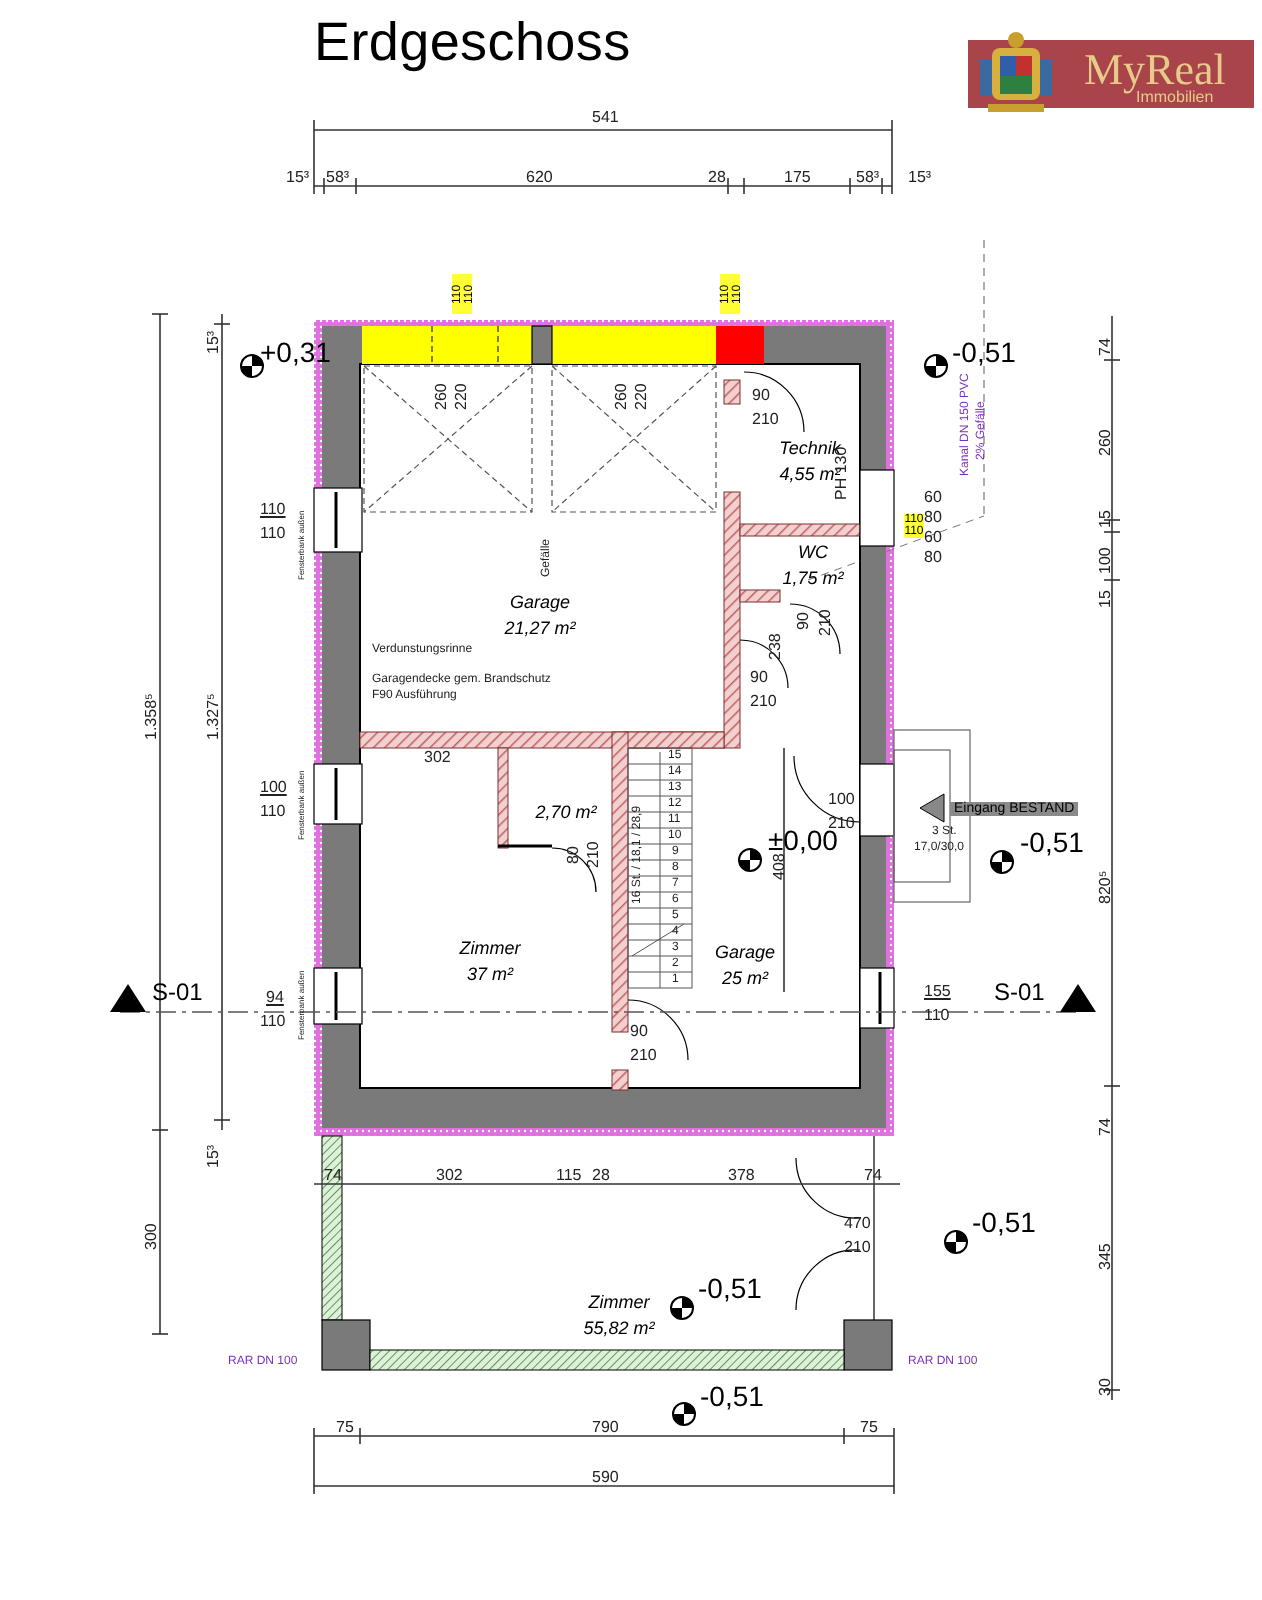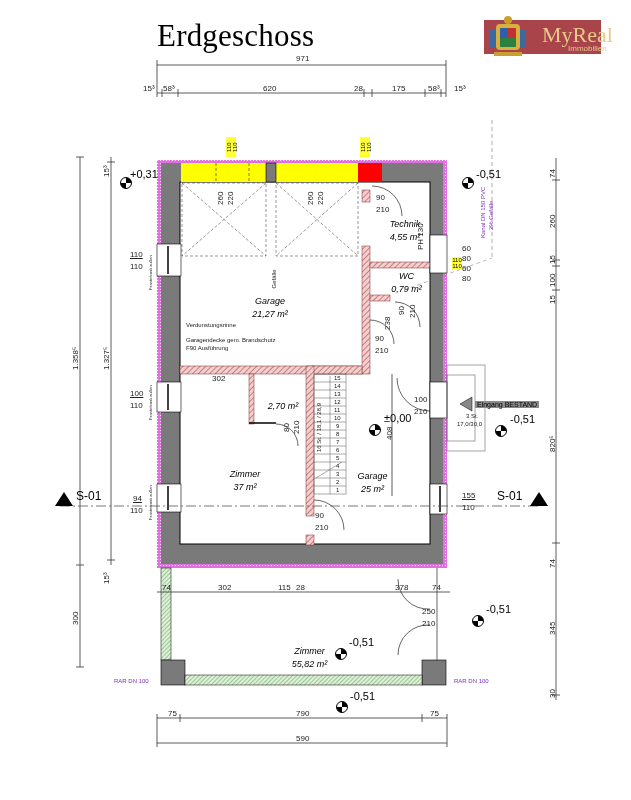--- a/index.html
+++ b/index.html
@@ -1,29 +1,29 @@
 <!DOCTYPE html>
 <html><head>
 <meta charset="utf-8">
 <style>
   html,body{margin:0;padding:0;background:#fff;}
   body{width:631px;height:800px;position:relative;overflow:hidden;font-family:"Liberation Sans",sans-serif;color:#000;}
   .abs{position:absolute;}
-  .title{left:157px;top:18px;font-size:31px;letter-spacing:0.2px;font-family:Liberation Serif, serif;}
-  .logo{left:484px;top:20px;width:117px;height:34px;background:#a8444a;}
+  .title{left:157px;top:6px;font-size:27px;letter-spacing:0.2px;}
+  .logo{left:484px;top:20px;width:143px;height:34px;background:#a8444a;}
   .logo .crest{position:absolute;left:4px;top:-6px;width:40px;height:46px;}
   .logo .brand{position:absolute;left:58px;top:2px;font-family:"Liberation Serif",serif;font-size:22px;color:#e7c98a;}
   .logo .sub{position:absolute;left:84px;top:24px;font-family:Liberation Sans, sans-serif;font-size:8px;color:#e7c98a;}
   .dim{font-size:8px;color:#222;white-space:nowrap;}
   .dimv{font-size:8px;color:#222;white-space:nowrap;transform:rotate(-90deg);transform-origin:left top;}
   .room{font-size:9px;text-align:center;line-height:13px;font-style:italic;}
   .note{font-size:6px;color:#222;white-space:nowrap;}
   .purple{color:#7a2fbf;}
   .tag{background:#ffff33;font-size:6px;line-height:6px;text-align:center;}
-  .elev{font-size:11px;white-space:nowrap;}
+  .elev{font-size:14px;white-space:nowrap;}
   .sect{font-size:12px;white-space:nowrap;}
   .entry-label{background:#8a8a8a;font-size:7px;padding:0 2px;color:#000;white-space:nowrap;}
   svg{position:absolute;left:0;top:0;}
 </style>
 </head>
 <body>
 
 <div class="abs title">Erdgeschoss</div>
 <div class="abs logo">
   <svg class="crest" width="40" height="46" viewBox="0 0 40 46">
@@ -194,21 +194,21 @@
   <g stroke="#666" stroke-width="0.6" fill="none">
     <rect x="447" y="365" width="38" height="86"></rect>
       <rect x="447" y="375" width="28" height="66"></rect>
   </g>
   <polygon points="460,404 472,397 472,411" fill="#888" stroke="#000" stroke-width="0.5"></polygon>
 
   <line x1="492" y1="120" x2="492" y2="258" stroke="#777" stroke-width="0.6" stroke-dasharray="4,3"></line>
   <line x1="404" y1="290" x2="492" y2="258" stroke="#777" stroke-width="0.5" stroke-dasharray="4,3"></line>
 </svg>
 
-<div class="abs dim" style="left:296px;top:54px;">971</div>
+<div class="abs dim" style="left:296px;top:54px;">541</div>
 <div class="abs dim" style="left:143px;top:84px;">15³</div>
 <div class="abs dim" style="left:163px;top:84px;">58³</div>
 <div class="abs dim" style="left:263px;top:84px;">620</div>
 <div class="abs dim" style="left:354px;top:84px;">28</div>
 <div class="abs dim" style="left:392px;top:84px;">175</div>
 <div class="abs dim" style="left:428px;top:84px;">58³</div>
 <div class="abs dim" style="left:454px;top:84px;">15³</div>
 
 <div class="abs tag" style="left:226px;top:137px;width:10px;height:20px;writing-mode:vertical-rl;transform:rotate(180deg);"><span>110</span> <span>110</span></div>
 <div class="abs tag" style="left:360px;top:137px;width:10px;height:20px;writing-mode:vertical-rl;transform:rotate(180deg);"><span>110</span> <span>110</span></div>
@@ -235,21 +235,21 @@
 <div class="abs room" style="left:240px;top:295px;width:60px;">
     <div>Garage</div>
     <div>21,27 m²</div>
   </div>
 <div class="abs room" style="left:380px;top:218px;width:50px;">
     <div>Technik</div>
     <div>4,55 m²</div>
   </div>
 <div class="abs room" style="left:384px;top:270px;width:45px;">
     <div>WC</div>
-    <div>0,79 m²</div>
+    <div>1,75 m²</div>
   </div>
 <div class="abs room" style="left:263px;top:400px;width:40px;">
     <div>2,70 m²</div>
   </div>
 <div class="abs room" style="left:220px;top:468px;width:50px;">
     <div>Zimmer</div>
     <div>37 m²</div>
   </div>
 <div class="abs room" style="left:350px;top:470px;width:45px;">
     <div>Garage</div>
@@ -280,21 +280,21 @@
 <div class="abs dimv" style="left:408px;top:318px;">210</div>
 <div class="abs dim" style="left:375px;top:334px;">90</div>
 <div class="abs dim" style="left:375px;top:346px;">210</div>
 <div class="abs dimv" style="left:383px;top:330px;">238</div>
 <div class="abs dimv" style="left:282px;top:432px;">80</div>
 <div class="abs dimv" style="left:292px;top:434px;">210</div>
 <div class="abs dim" style="left:315px;top:511px;">90</div>
 <div class="abs dim" style="left:315px;top:523px;">210</div>
 <div class="abs dim" style="left:414px;top:395px;">100</div>
 <div class="abs dim" style="left:414px;top:407px;">210</div>
-<div class="abs dim" style="left:422px;top:607px;">250</div>
+<div class="abs dim" style="left:422px;top:607px;">470</div>
 <div class="abs dim" style="left:422px;top:619px;">210</div>
 <div class="abs dimv" style="left:385px;top:440px;">408</div>
 <div class="abs dim" style="left:212px;top:374px;">302</div>
 
 <div class="abs dim" style="left:336px;top:487px;font-size:6px;">1</div>
 <div class="abs dim" style="left:336px;top:479px;font-size:6px;">2</div>
 <div class="abs dim" style="left:336px;top:471px;font-size:6px;">3</div>
 <div class="abs dim" style="left:336px;top:463px;font-size:6px;">4</div>
 <div class="abs dim" style="left:336px;top:455px;font-size:6px;">5</div>
 <div class="abs dim" style="left:336px;top:447px;font-size:6px;">6</div>
@@ -339,21 +339,21 @@
 <div class="abs dimv" style="left:548px;top:304px;">15</div>
 <div class="abs dimv" style="left:548px;top:452px;">820⁵</div>
 <div class="abs dimv" style="left:548px;top:568px;">74</div>
 <div class="abs dimv" style="left:548px;top:635px;">345</div>
 <div class="abs dimv" style="left:548px;top:698px;">30</div>
 
 <div class="abs dim" style="left:162px;top:583px;">74</div>
 <div class="abs dim" style="left:218px;top:583px;">302</div>
 <div class="abs dim" style="left:278px;top:583px;">115</div>
 <div class="abs dim" style="left:296px;top:583px;">28</div>
-<div class="abs dim" style="left:364px;top:583px;margin-left:31px;">378</div>
+<div class="abs dim" style="left:364px;top:583px;">378</div>
 <div class="abs dim" style="left:432px;top:583px;">74</div>
 
 <div class="abs dim" style="left:168px;top:709px;">75</div>
 <div class="abs dim" style="left:296px;top:709px;">790</div>
 <div class="abs dim" style="left:430px;top:709px;">75</div>
 <div class="abs dim" style="left:296px;top:734px;">590</div>
 
 <div class="abs dimv purple" style="left:480px;top:238px;font-size:6px;">Kanal DN 150 PVC</div>
 <div class="abs dimv purple" style="left:488px;top:230px;font-size:6px;">2% Gefälle</div>
 <div class="abs dim purple" style="left:114px;top:678px;font-size:6px;">RAR DN 100</div>

